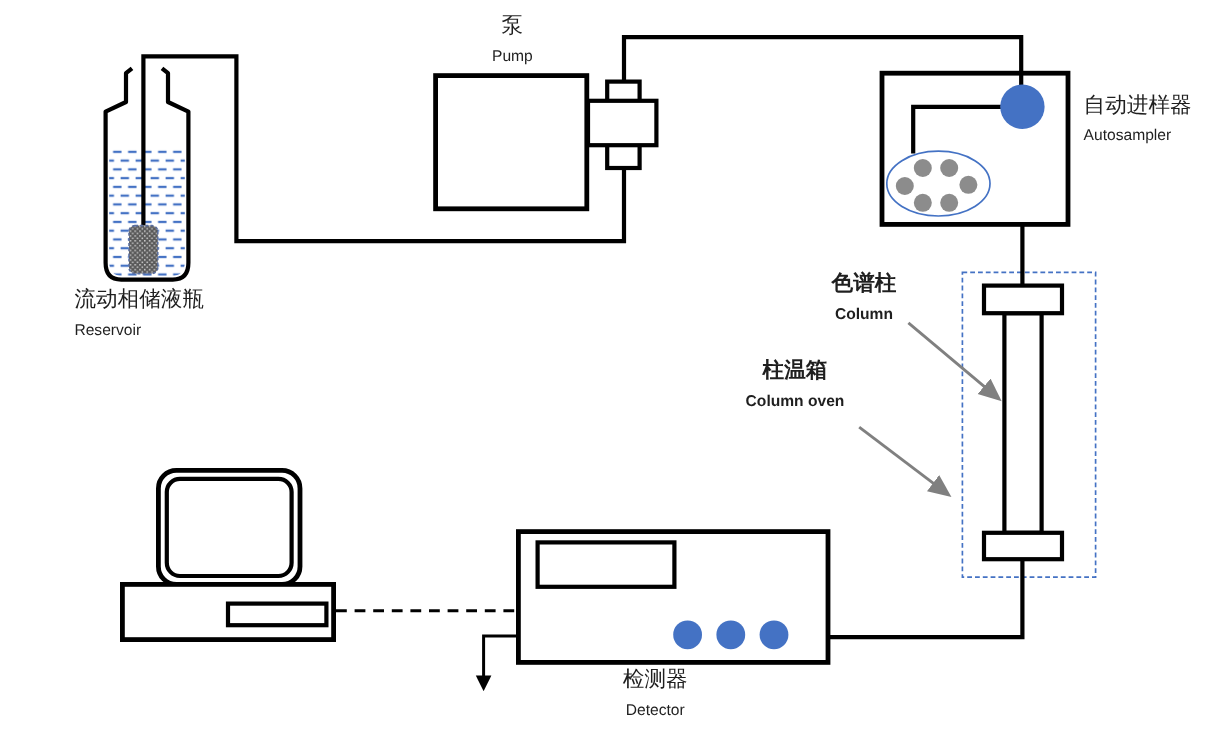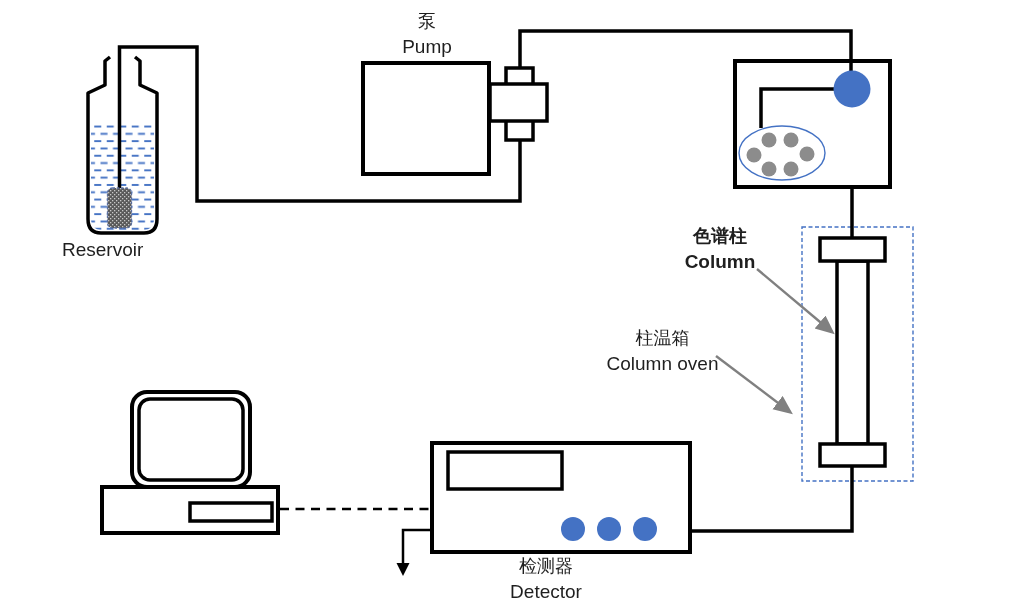--- a/index.html
+++ b/index.html
@@ -13,21 +13,21 @@
   }
   html,body{margin:0;padding:0;background:var(--background);}
   .stage{
     position:relative;width:1017px;height:608px;background:var(--background);
     font-family:"Liberation Sans","DejaVu Sans",sans-serif;color:var(--text);
     overflow:hidden;
   }
   .stage svg{position:absolute;left:0;top:0;}
   .label{position:absolute;line-height:25px;white-space:nowrap;}
   .label .zh{font-size:18px;}
-  .label .en{font-size:19px;}
+  .label .en{font-size:13px;}
   .center{text-align:center;}
   
   .tube{stroke:var(--line-black);stroke-width:3.5;fill:none;}
   .thin-line{stroke:var(--line-black);stroke-width:2.5;fill:none;}
   .box{stroke:var(--line-black);stroke-width:4;fill:var(--background);}
   .box3{stroke:var(--line-black);stroke-width:3.5;fill:var(--background);}
   .blue-fill{fill:var(--accent-blue);}
   .gray-fill{fill:var(--vial-gray);}
   .black-fill{fill:var(--line-black);}
   .blue-dash{stroke:var(--accent-blue);stroke-width:1.4;fill:none;stroke-dasharray:4 2.5;}
@@ -113,31 +113,36 @@
 
     <path class="gray-arrow" marker-end="url(#grayArrowHead)" d="M 757 269 L 832 332"></path>
     <path class="gray-arrow" marker-end="url(#grayArrowHead)" d="M 716 356 L 790 412"></path>
   </svg>
 
   <div class="label center" style="left:357px;top:9px;width:140px;">
     <div class="zh">泵</div>
     <div class="en">Pump</div>
   </div>
 
+  <div class="label" style="left:903px;top:75px;">
+    <div class="zh">自动进样器</div>
+    <div class="en">Autosampler</div>
+  </div>
 
   <div class="label" style="left:62px;top:237px;">
+    <div class="zh">流动相储液瓶</div>
     <div class="en">Reservoir</div>
   </div>
 
   <div class="label center" style="left:655px;top:224px;width:130px;font-weight:bold;">
     <div class="zh">色谱柱</div>
     <div class="en">Column</div>
   </div>
 
-  <div class="label center" style="left:585px;top:326px;width:155px;">
+  <div class="label center" style="left:585px;top:296px;width:155px;font-weight:bold;">
     <div class="zh">柱温箱</div>
     <div class="en">Column oven</div>
   </div>
 
   <div class="label center" style="left:466px;top:554px;width:160px;">
     <div class="zh">检测器</div>
     <div class="en">Detector</div>
   </div>
 
 

